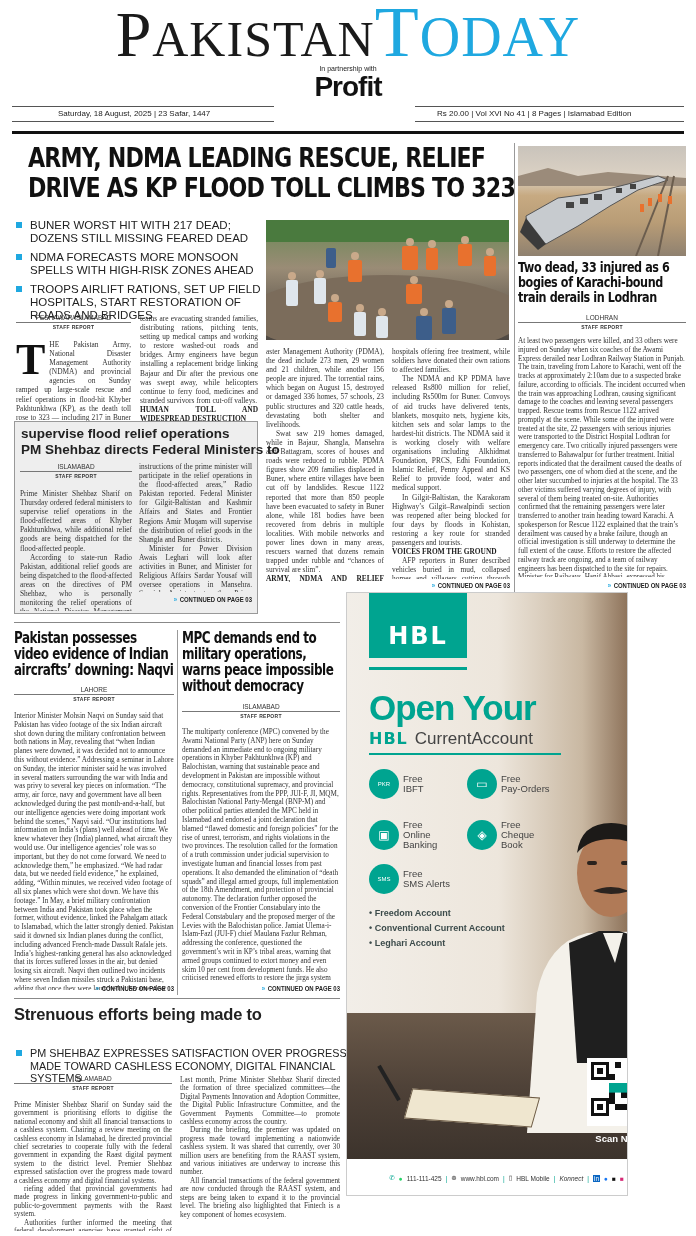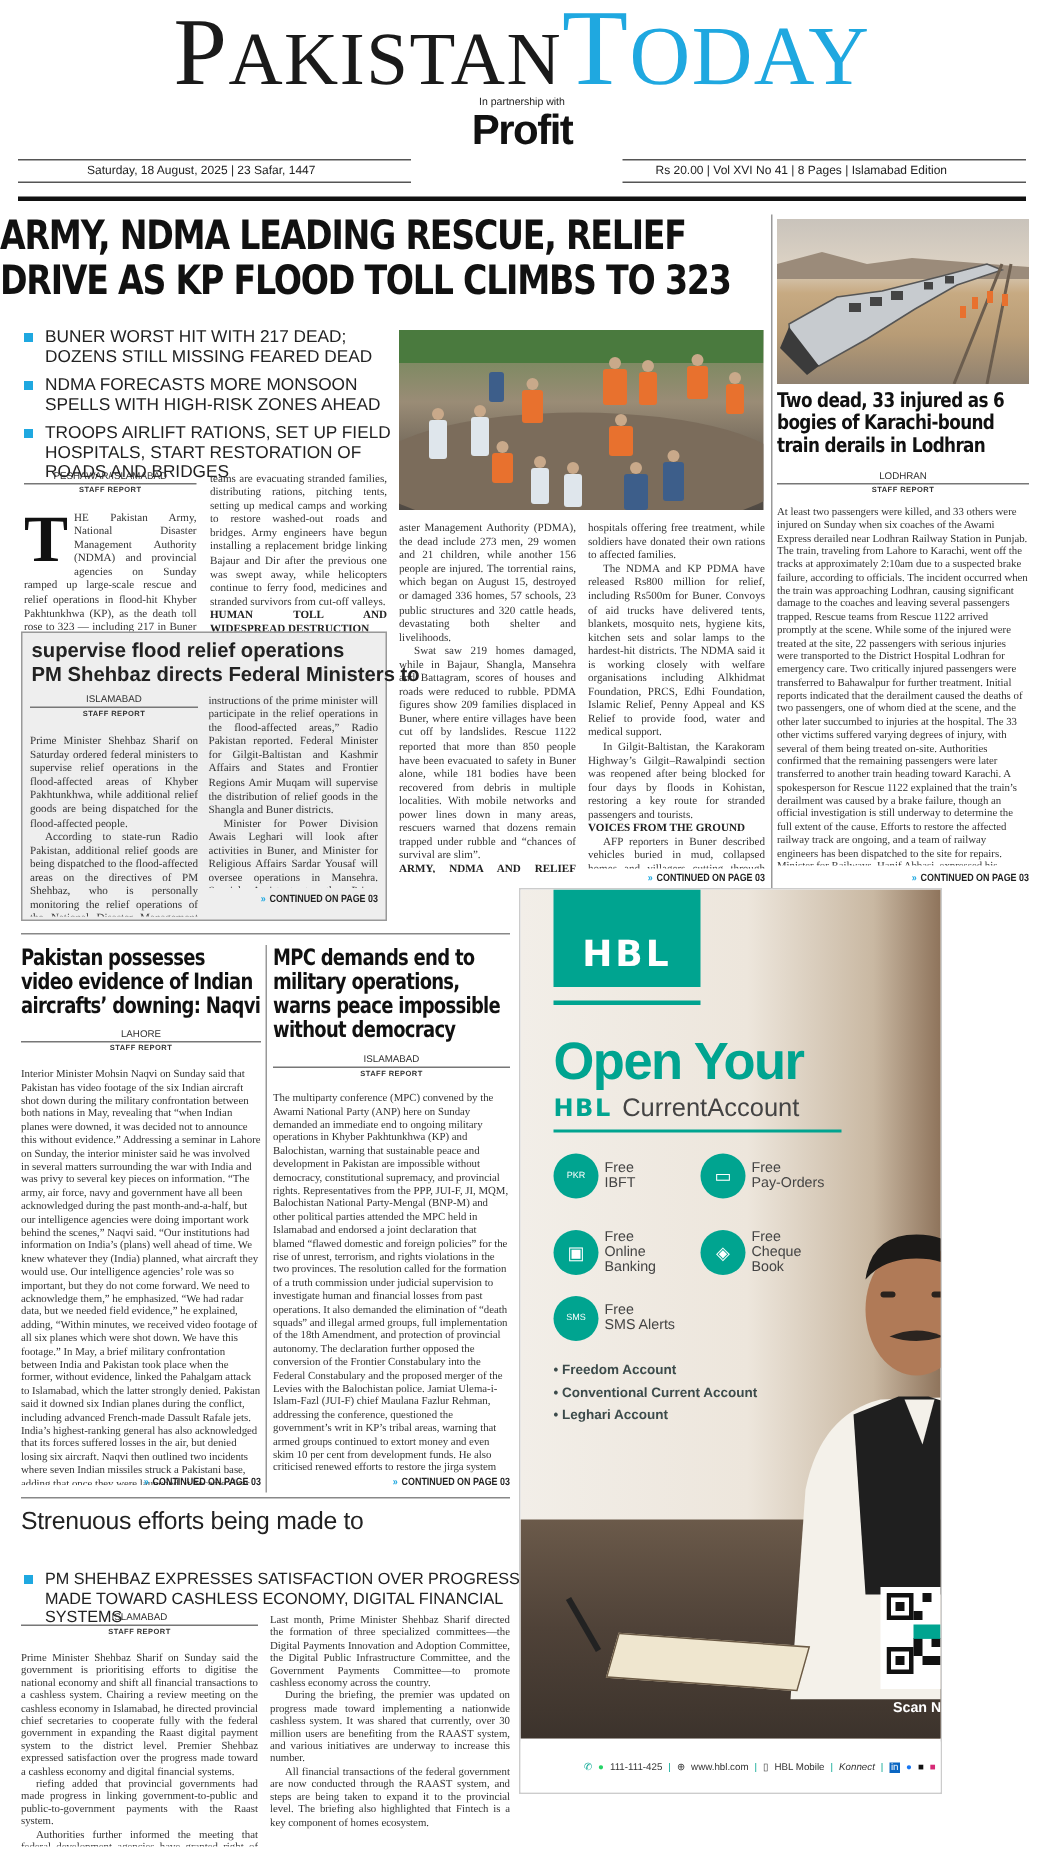--- a/index.html
+++ b/index.html
@@ -47,21 +47,21 @@
   <div class="profit">Profit</div>
 </div>
 <div class="dateline-rule" style="left:12px;top:106px;width:262px"></div>
 <div class="dateline-rule" style="left:12px;top:121px;width:262px"></div>
 <div class="dateline-rule" style="left:415px;top:106px;width:269px"></div>
 <div class="dateline-rule" style="left:415px;top:121px;width:269px"></div>
 <div class="dateline" style="left:58px">Saturday, 18 August, 2025 | 23 Safar, 1447</div>
 <div class="dateline" style="left:437px">Rs 20.00 | Vol XVI No 41 | 8 Pages | Islamabad Edition</div>
 <div class="thick-rule"></div>
 
-<div class="abs" style="left:0;top:143px;width:500px">
+<div class="abs" style="left:28px;top:143px;width:500px">
   <div class="hl-main">ARMY, NDMA LEADING RESCUE, RELIEF</div>
   <div class="hl-main">DRIVE AS KP FLOOD TOLL CLIMBS TO 323</div>
 </div>
 <ul class="abs bullets" style="left:14px;top:219px;width:248px">
   <li>Buner worst hit with 217 dead; dozens still missing feared dead</li>
   <li>NDMA forecasts more monsoon spells with high-risk zones ahead</li>
   <li>Troops airlift rations, set up field hospitals, start restoration of roads and bridges</li>
 </ul>
 
 <div class="abs photo" style="left:266px;top:220px;width:243px;height:120px;background:linear-gradient(180deg,#4b6b3a 0%,#7f8a63 18%,#9a8c76 40%,#6f6558 70%,#4f4943 100%)">
@@ -142,21 +142,21 @@
 <div class="abs box" style="left:14px;top:421px;width:244px;height:193px">
   <div class="sans" style="position:absolute;left:6px;top:4px;font-size:13.5px;line-height:16px;font-weight:bold;color:#222;white-space:nowrap">
     <div>supervise flood relief operations</div>
     <div>PM Shehbaz directs Federal Ministers to</div>
   </div>
   <div style="position:absolute;left:5px;top:41px;width:112px">
     <div class="dl">ISLAMABAD</div>
     <div class="sr">STAFF REPORT</div>
   </div>
   <div class="body" style="position:absolute;left:5px;top:67px;width:112px;height:122px;overflow:hidden">
-    <p class="noind">Prime Minister Shehbaz Sharif on Saturday ordered federal ministers to supervise relief operations in the flood-affected areas of Khyber Pakhtunkhwa, while additional relief goods are being dispatched for the flood-affected people.</p>
+    <p class="noind">Prime Minister Shehbaz Sharif on Thursday ordered federal ministers to supervise relief operations in the flood-affected areas of Khyber Pakhtunkhwa, while additional relief goods are being dispatched for the flood-affected people.</p>
     <p>According to state-run Radio Pakistan, additional relief goods are being dispatched to the flood-affected areas on the directives of PM Shehbaz, who is personally monitoring the relief operations of the National Disaster Management Authority (NDMA) in all flood-affected districts of KP.</p>
 
   </div>
   <div class="body" style="position:absolute;left:124px;top:40px;width:113px;height:130px;overflow:hidden">
     <p class="noind">instructions of the prime minister will participate in the relief operations in the flood-affected areas,” Radio Pakistan reported. Federal Minister for Gilgit-Baltistan and Kashmir Affairs and States and Frontier Regions Amir Muqam will supervise the distribution of relief goods in the Shangla and Buner districts.</p>
     <p>Minister for Power Division Awais Leghari will look after activities in Buner, and Minister for Religious Affairs Sardar Yousaf will oversee operations in Mansehra. Special Assistant to the Prime Minister Mubarak Zeb will supervise relief distribution activities in Bajaur.</p>
   </div>
   <div class="cont" style="position:absolute;left:124px;top:174px;width:113px"><span class="arr">»</span><span>CONTINUED ON PAGE 03</span></div>
 </div>
 
@@ -224,21 +224,21 @@
   <div class="dl">ISLAMABAD</div>
   <div class="sr">STAFF REPORT</div>
 </div>
 <div class="abs body" style="left:182px;top:728px;width:158px;height:255px;overflow:hidden;text-align:left;font-size:7.2px;line-height:8.8px">
   <p class="noind">The multiparty conference (MPC) convened by the Awami National Party (ANP) here on Sunday demanded an immediate end to ongoing military operations in Khyber Pakhtunkhwa (KP) and Balochistan, warning that sustainable peace and development in Pakistan are impossible without democracy, constitutional supremacy, and provincial rights. Representatives from the PPP, JUI-F, JI, MQM, Balochistan National Party-Mengal (BNP-M) and other political parties attended the MPC held in Islamabad and endorsed a joint declaration that blamed “flawed domestic and foreign policies” for the rise of unrest, terrorism, and rights violations in the two provinces. The resolution called for the formation of a truth commission under judicial supervision to investigate human and financial losses from past operations. It also demanded the elimination of “death squads” and illegal armed groups, full implementation of the 18th Amendment, and protection of provincial autonomy. The declaration further opposed the conversion of the Frontier Constabulary into the Federal Constabulary and the proposed merger of the Levies with the Balochistan police. Jamiat Ulema-i-Islam-Fazl (JUI-F) chief Maulana Fazlur Rehman, addressing the conference, questioned the government’s writ in KP’s tribal areas, warning that armed groups continued to extort money and even skim 10 per cent from development funds. He also criticised renewed efforts to restore the jirga system seven years after the tribal areas’ merger with KP.</p>
 </div>
 <div class="abs cont" style="left:182px;top:985px;width:158px"><span class="arr">»</span><span>CONTINUED ON PAGE 03</span></div>
 
 <div class="hrule" style="left:14px;top:998px;width:326px;background:#888"></div>
 
-<div class="abs sans" style="left:14px;top:1005px;width:330px;font-size:16.5px;line-height:19px;font-weight:normal;color:#222;white-space:nowrap;letter-spacing:-.2px">
+<div class="abs sans" style="left:14px;top:1005px;width:330px;font-size:16.5px;line-height:19px;font-weight:bold;color:#222;white-space:nowrap;letter-spacing:-.2px">
   <div>Strenuous efforts being made to</div>
 </div>
 <ul class="abs bullets" style="left:14px;top:1047px;width:334px;font-size:10.8px;line-height:12.5px">
   <li>PM Shehbaz expresses satisfaction over progress made toward cashless economy, digital financial systems</li>
 </ul>
 <div class="abs" style="left:14px;top:1075px;width:158px">
   <div class="dl">ISLAMABAD</div>
   <div class="sr">STAFF REPORT</div>
 </div>
 <div class="abs body" style="left:14px;top:1101px;width:158px;height:130px;overflow:hidden;font-size:7.2px;line-height:8.4px">

